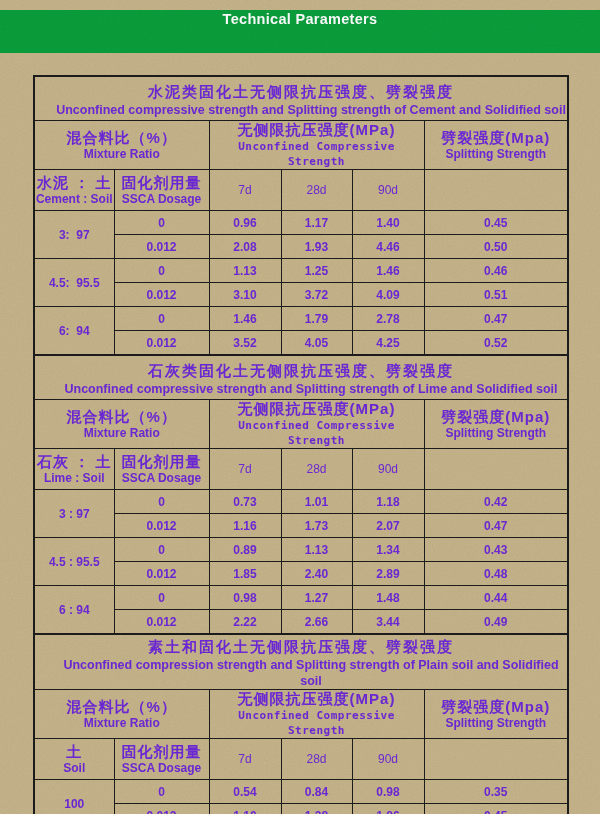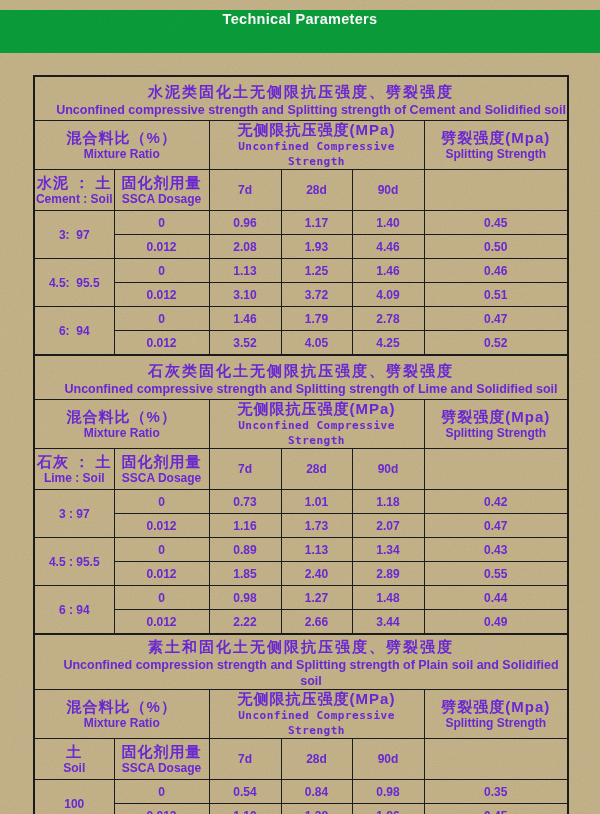--- a/index.html
+++ b/index.html
@@ -23,21 +23,21 @@
   .ptable + .ptable{margin-top:-2px;}
   .ptable td{border:1px solid #1c1c1c;text-align:center;vertical-align:middle;padding:0;overflow:hidden;}
   .title-cell{height:43px;}
   .t-zh{font-size:15px;font-weight:700;letter-spacing:2px;line-height:20px;padding-top:2px;}
   .t-en{font-size:12.5px;font-weight:700;line-height:16px;padding-left:20px;}
   .h1 td{height:37px;}
   .h2 td{height:40px;}
   .hz{font-size:15px;font-weight:700;letter-spacing:1px;line-height:18px;}
   .he{font-size:12px;font-weight:700;line-height:15px;}
   .mono{font-family:"DejaVu Sans Mono","Liberation Mono",monospace;font-size:11px;letter-spacing:.5px;}
-  .age{font-size:12px;font-weight:700;}
+  .age{font-size:12px;font-weight:400;}
   .drow td{height:23px;font-size:12px;font-weight:700;}
   .ratio{white-space:pre;}
 </style>
 </head>
 <body>
 
 <div class="green-band">
   <div class="band-en">Technical Parameters</div>
 </div>
 
@@ -198,21 +198,21 @@
           <td class="num">0.89</td>
           <td class="num">1.13</td>
           <td class="num">1.34</td>
           <td class="num">0.43</td>
         </tr>
         <tr class="drow">
           <td class="num">0.012</td>
           <td class="num">1.85</td>
           <td class="num">2.40</td>
           <td class="num">2.89</td>
-          <td class="num">0.55</td>
+          <td class="num">0.48</td>
         </tr>
         <tr class="drow">
           <td class="ratio" rowspan="2">6 : 94</td>
           <td class="num">0</td>
           <td class="num">0.98</td>
           <td class="num">1.27</td>
           <td class="num">1.48</td>
           <td class="num">0.44</td>
         </tr>
         <tr class="drow">

